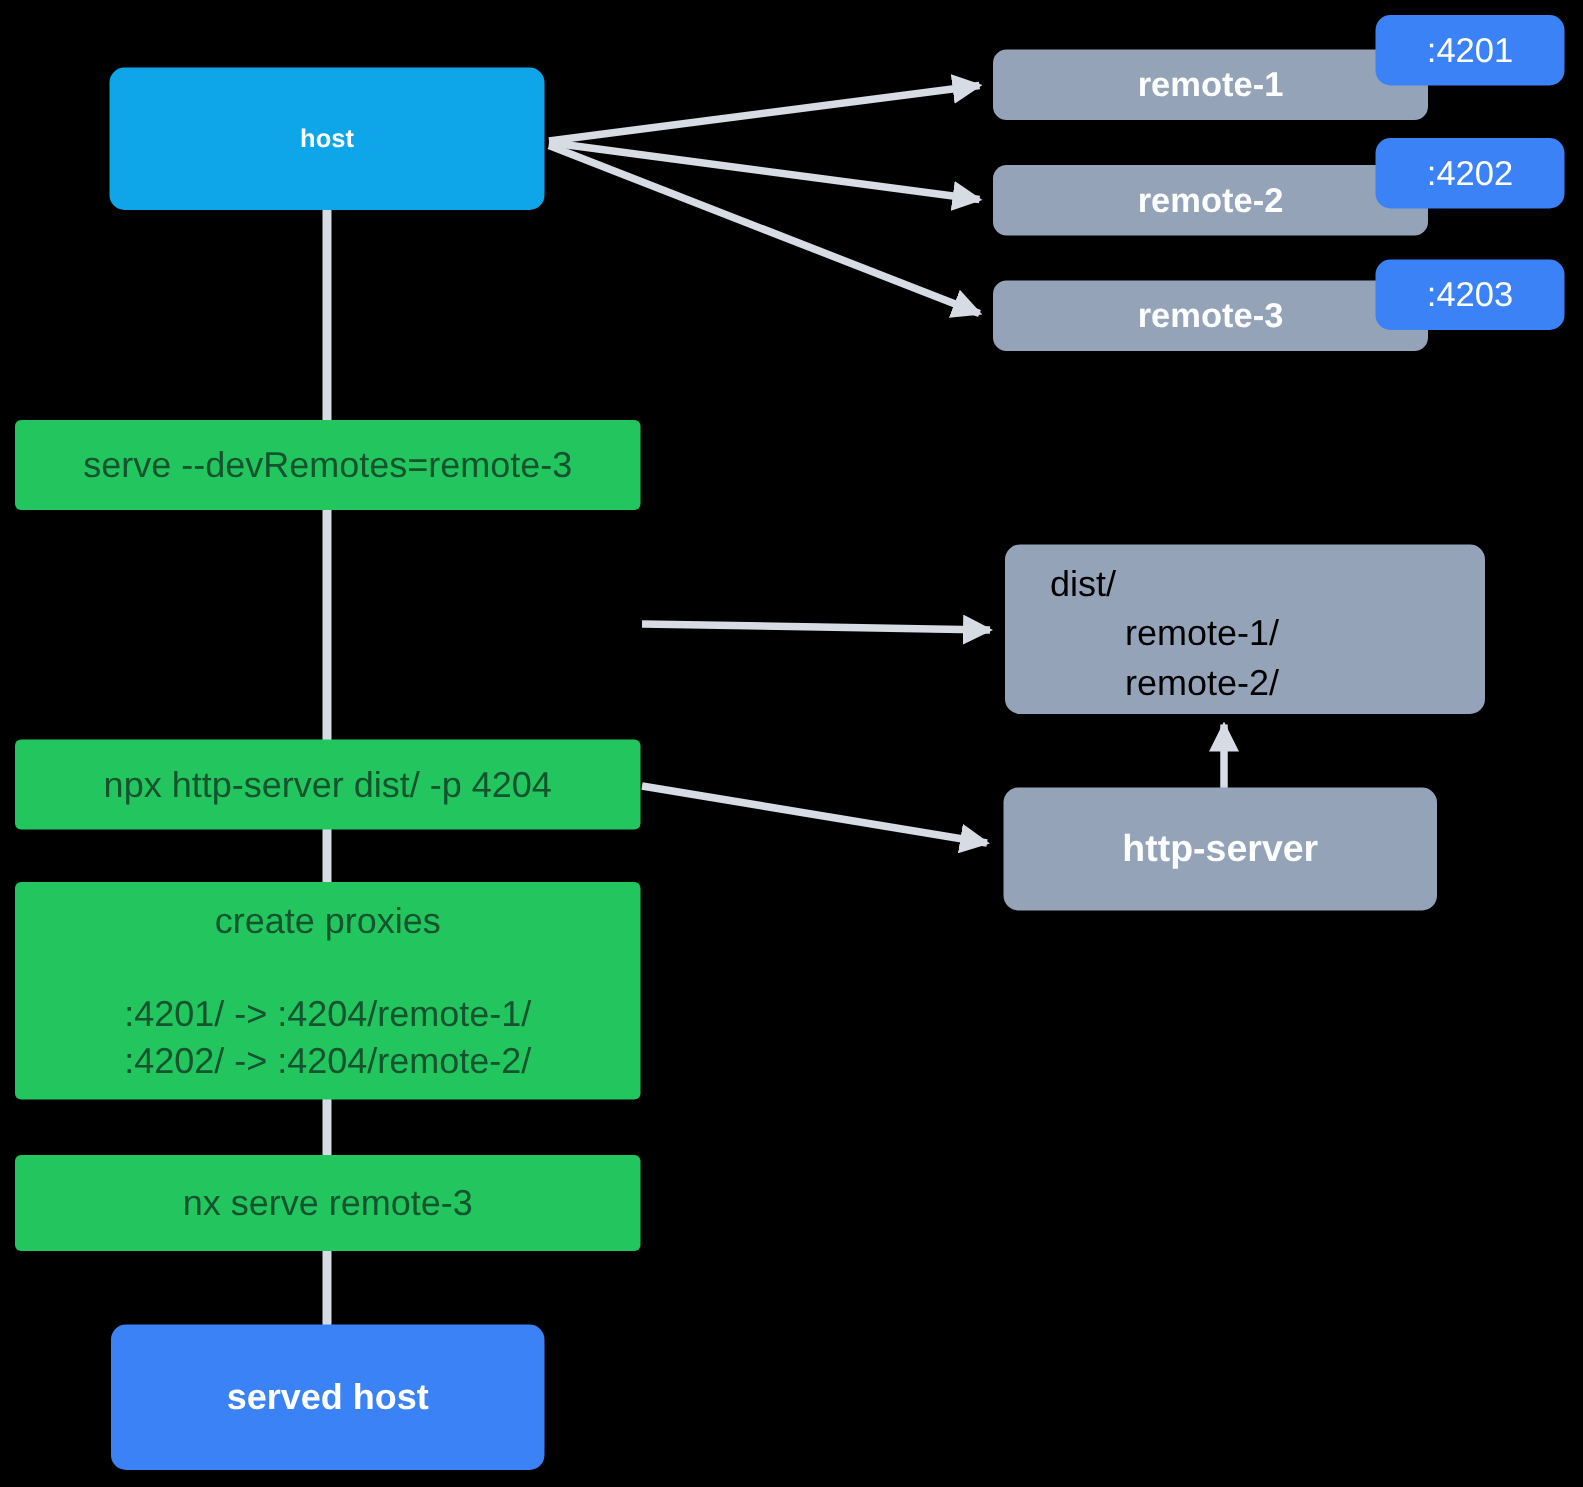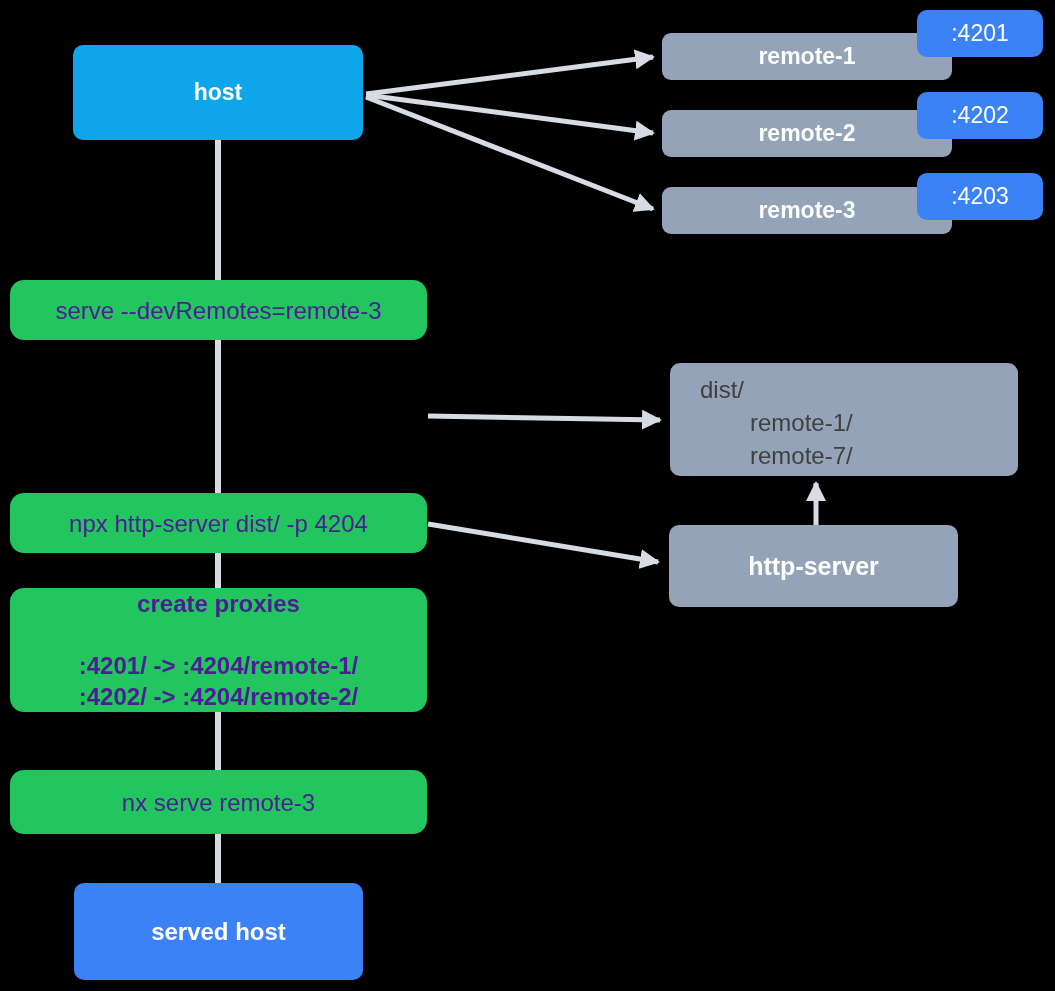--- a/index.html
+++ b/index.html
@@ -12,38 +12,38 @@
     font-family:"Liberation Sans","DejaVu Sans",sans-serif;overflow:hidden;
   }
   .connectors{position:absolute;left:0;top:0;z-index:1;}
   .connectors line{stroke:var(--line-gray);}
   .connectors .trunk{stroke-width:6;}
   .connectors .arrow{stroke-width:5;}
   .connectors marker path{fill:var(--line-gray);}
   .node{position:absolute;z-index:2;display:flex;align-items:center;justify-content:center;
         box-sizing:border-box;color:#fff;}
   .host{left:73px;top:45px;width:290px;height:95px;background:var(--host-blue);
-        border-radius:10px;font-weight:bold;font-size:23px;}
+        border-radius:10px;font-weight:bold;font-size:17px;}
   .served{left:74px;top:883px;width:289px;height:97px;background:var(--accent-blue);
         border-radius:10px;font-weight:bold;font-size:24px;}
   .remote{width:290px;height:47px;background:var(--node-gray);border-radius:9px;
         font-weight:bold;font-size:23px;color:#FDFEFE;}
   .r0{left:662px;top:33px;} .r1{left:662px;top:110px;} .r2{left:662px;top:187px;}
   .badge{width:126px;height:47px;background:var(--accent-blue);border-radius:10px;
         font-size:23px;z-index:3;}
   .b0{left:917px;top:10px;justify-content:center;} .b1{left:917px;top:92px;} .b2{left:917px;top:173px;}
-  .step{left:10px;width:417px;background:var(--step-green);border-radius:14px;
-        flex-direction:column;font-size:24px;color:#4c1d95;}
+  .step{left:10px;width:417px;background:var(--step-green);border-radius:4px;
+        flex-direction:column;font-size:24px;color:#14532d;}
   .s0{top:280px;height:60px;} .s1{top:377px;height:80px;} .s2{top:493px;height:60px;}
-  .s3{top:588px;height:124px;font-weight:bold;} .s4{top:770px;height:64px;}
+  .s3{top:588px;height:145px;} .s4{top:770px;height:64px;}
   .gline{min-height:31px;line-height:31px;text-align:center;}
   .s1 .gline{line-height:33px;min-height:33px;}
-  .distbox{left:670px;top:363px;width:348px;height:113px;background:var(--node-gray);
+  .distbox{left:670px;top:363px;width:320px;height:113px;background:var(--node-gray);
         border-radius:10px;align-items:flex-start;justify-content:flex-start;
-        flex-direction:column;font-size:24px;color:#404040;padding:10px 0 0 30px;}
+        flex-direction:column;font-size:24px;color:#000000;padding:10px 0 0 30px;}
   .distbox .dline{line-height:33px;}
   .distbox .indent{margin-left:50px;}
   .httpserver{left:669px;top:525px;width:289px;height:82px;background:var(--node-gray);
         border-radius:10px;font-weight:bold;font-size:25px;color:#FDFEFE;}
 </style>
 </head>
 <body>
 
 <div class="stage">
 
@@ -103,21 +103,21 @@
     <div class="gline">:4202/ -&gt; :4204/remote-2/</div>
   </div>
 
   <div class="node step s4">
     <div class="gline">nx serve remote-3</div>
   </div>
 
   <div class="node distbox">
     <div class="dline">dist/</div>
     <div class="dline indent">remote-1/</div>
-    <div class="dline indent">remote-7/</div>
+    <div class="dline indent">remote-2/</div>
   </div>
 
   <div class="node httpserver">
     <span>http-server</span>
   </div>
 
   <div class="node served">
     <span>served host</span>
   </div>
 

